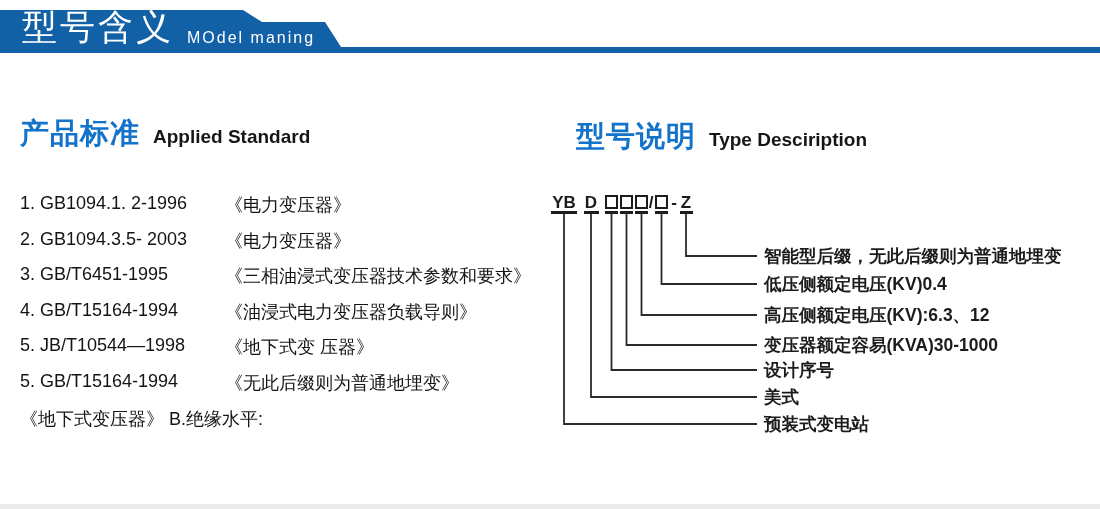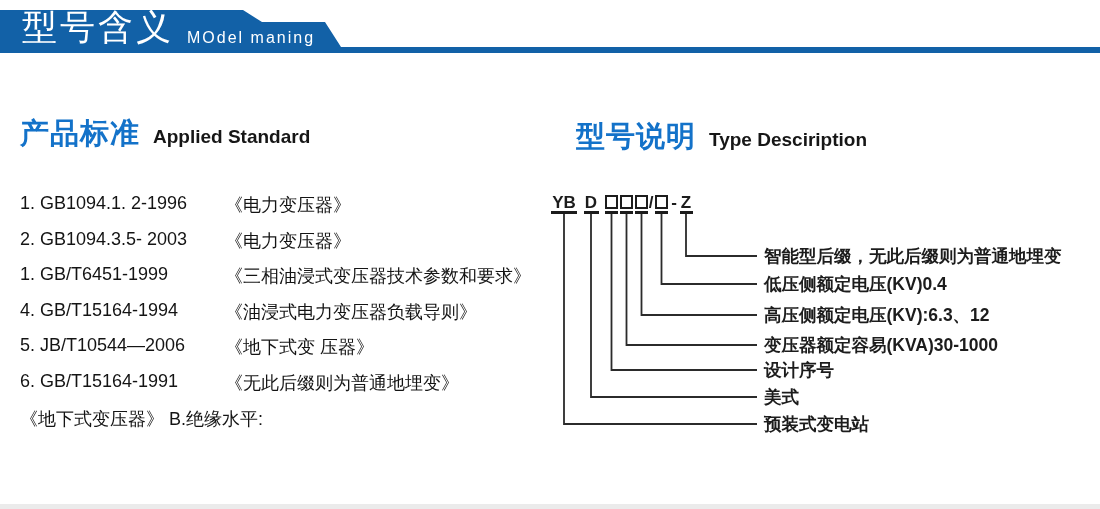--- a/index.html
+++ b/index.html
@@ -79,33 +79,33 @@
 <div class="std-list">
   <div class="std-row">
     <span class="std-code">1. GB1094.1. 2-1996</span>
     <span class="std-title">《电力变压器》</span>
   </div>
   <div class="std-row">
     <span class="std-code">2. GB1094.3.5- 2003</span>
     <span class="std-title">《电力变压器》</span>
   </div>
   <div class="std-row">
-    <span class="std-code">1. GB/T6451-1999</span>
+    <span class="std-code">3. GB/T6451-1995</span>
     <span class="std-title">《三相油浸式变压器技术参数和要求》</span>
   </div>
   <div class="std-row">
     <span class="std-code">4. GB/T15164-1994</span>
     <span class="std-title">《油浸式电力变压器负载导则》</span>
   </div>
   <div class="std-row">
-    <span class="std-code">5. JB/T10544—2006</span>
+    <span class="std-code">5. JB/T10544—1998</span>
     <span class="std-title">《地下式变 压器》</span>
   </div>
   <div class="std-row">
-    <span class="std-code">6. GB/T15164-1991</span>
+    <span class="std-code">5. GB/T15164-1994</span>
     <span class="std-title">《无此后缀则为普通地埋变》</span>
   </div>
   <div class="std-row">
     <span class="std-title">《地下式变压器》 B.绝缘水平:</span>
   </div>
 </div>
 
 <svg class="diagram" width="552" height="300" viewBox="0 0 552 300" xmlns="http://www.w3.org/2000/svg">
 
   <text class="code-text" x="14" y="23" text-anchor="middle">YB</text>

